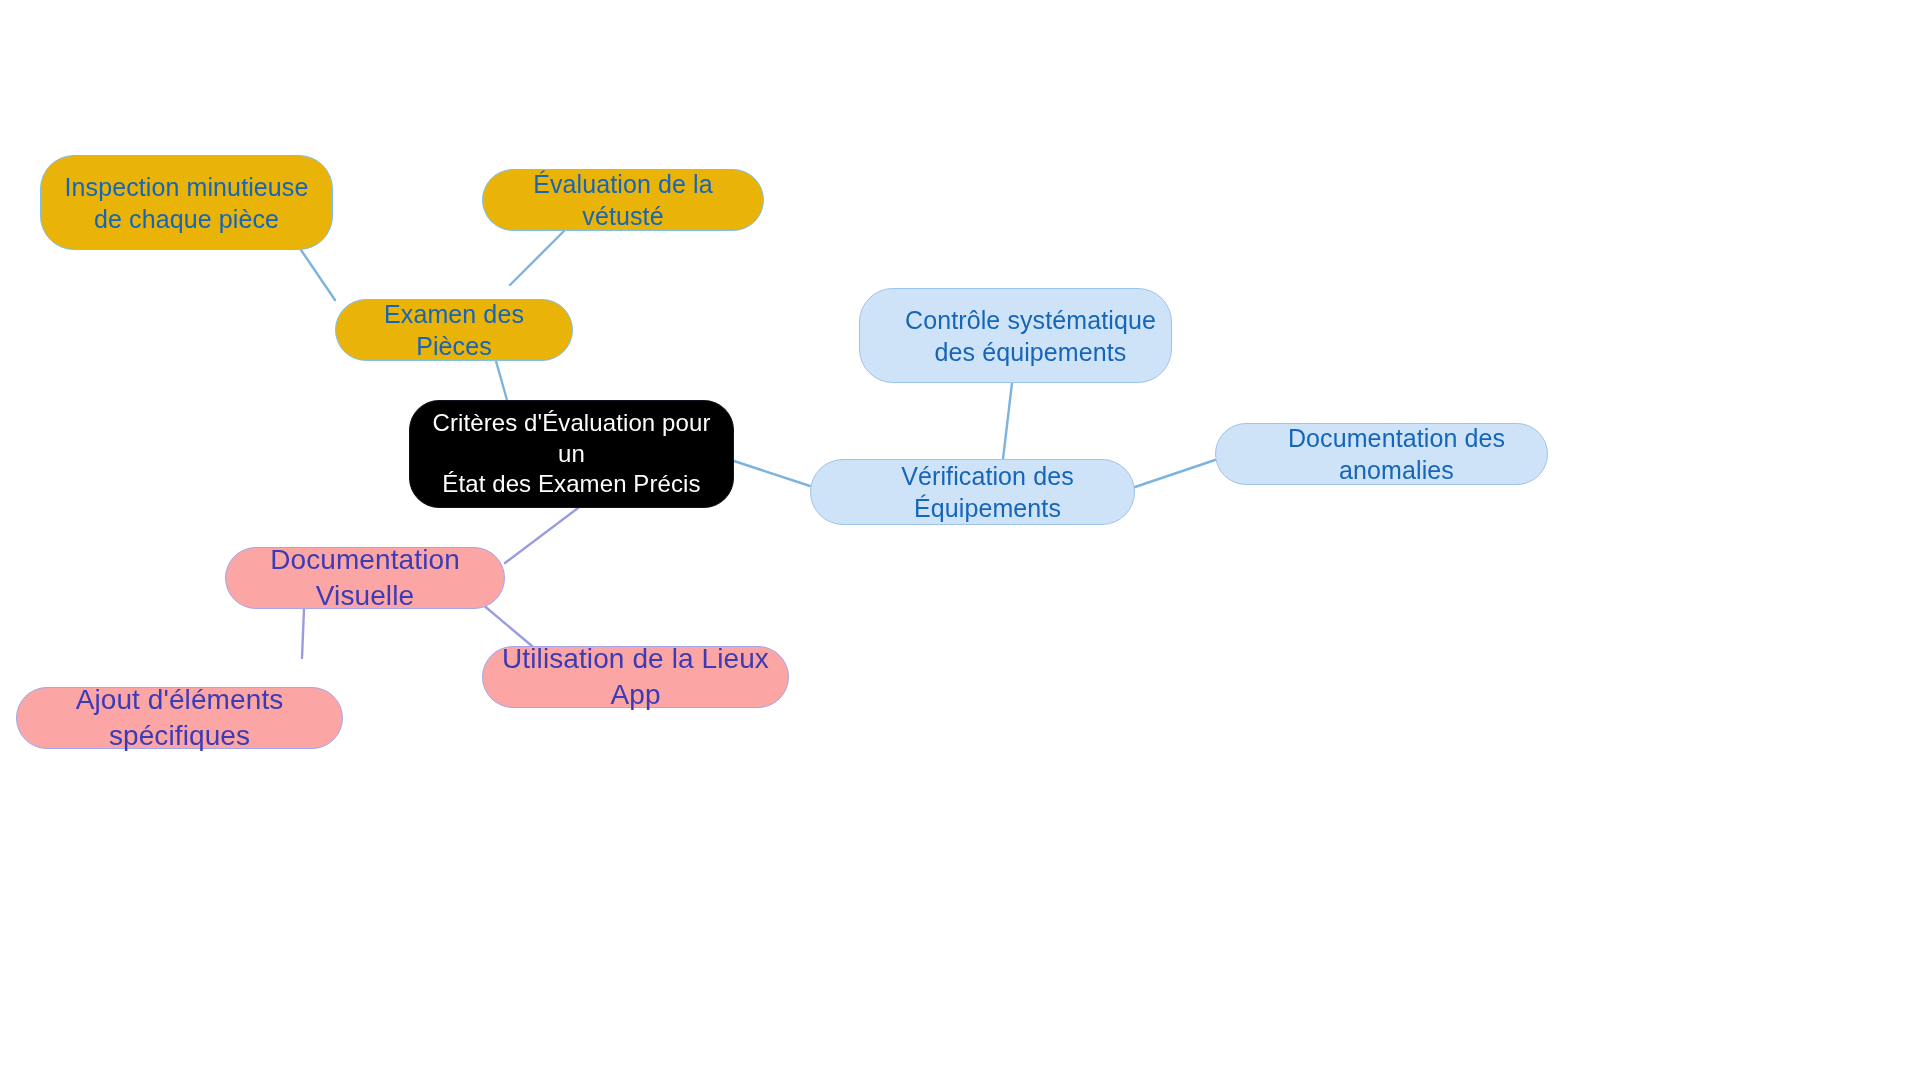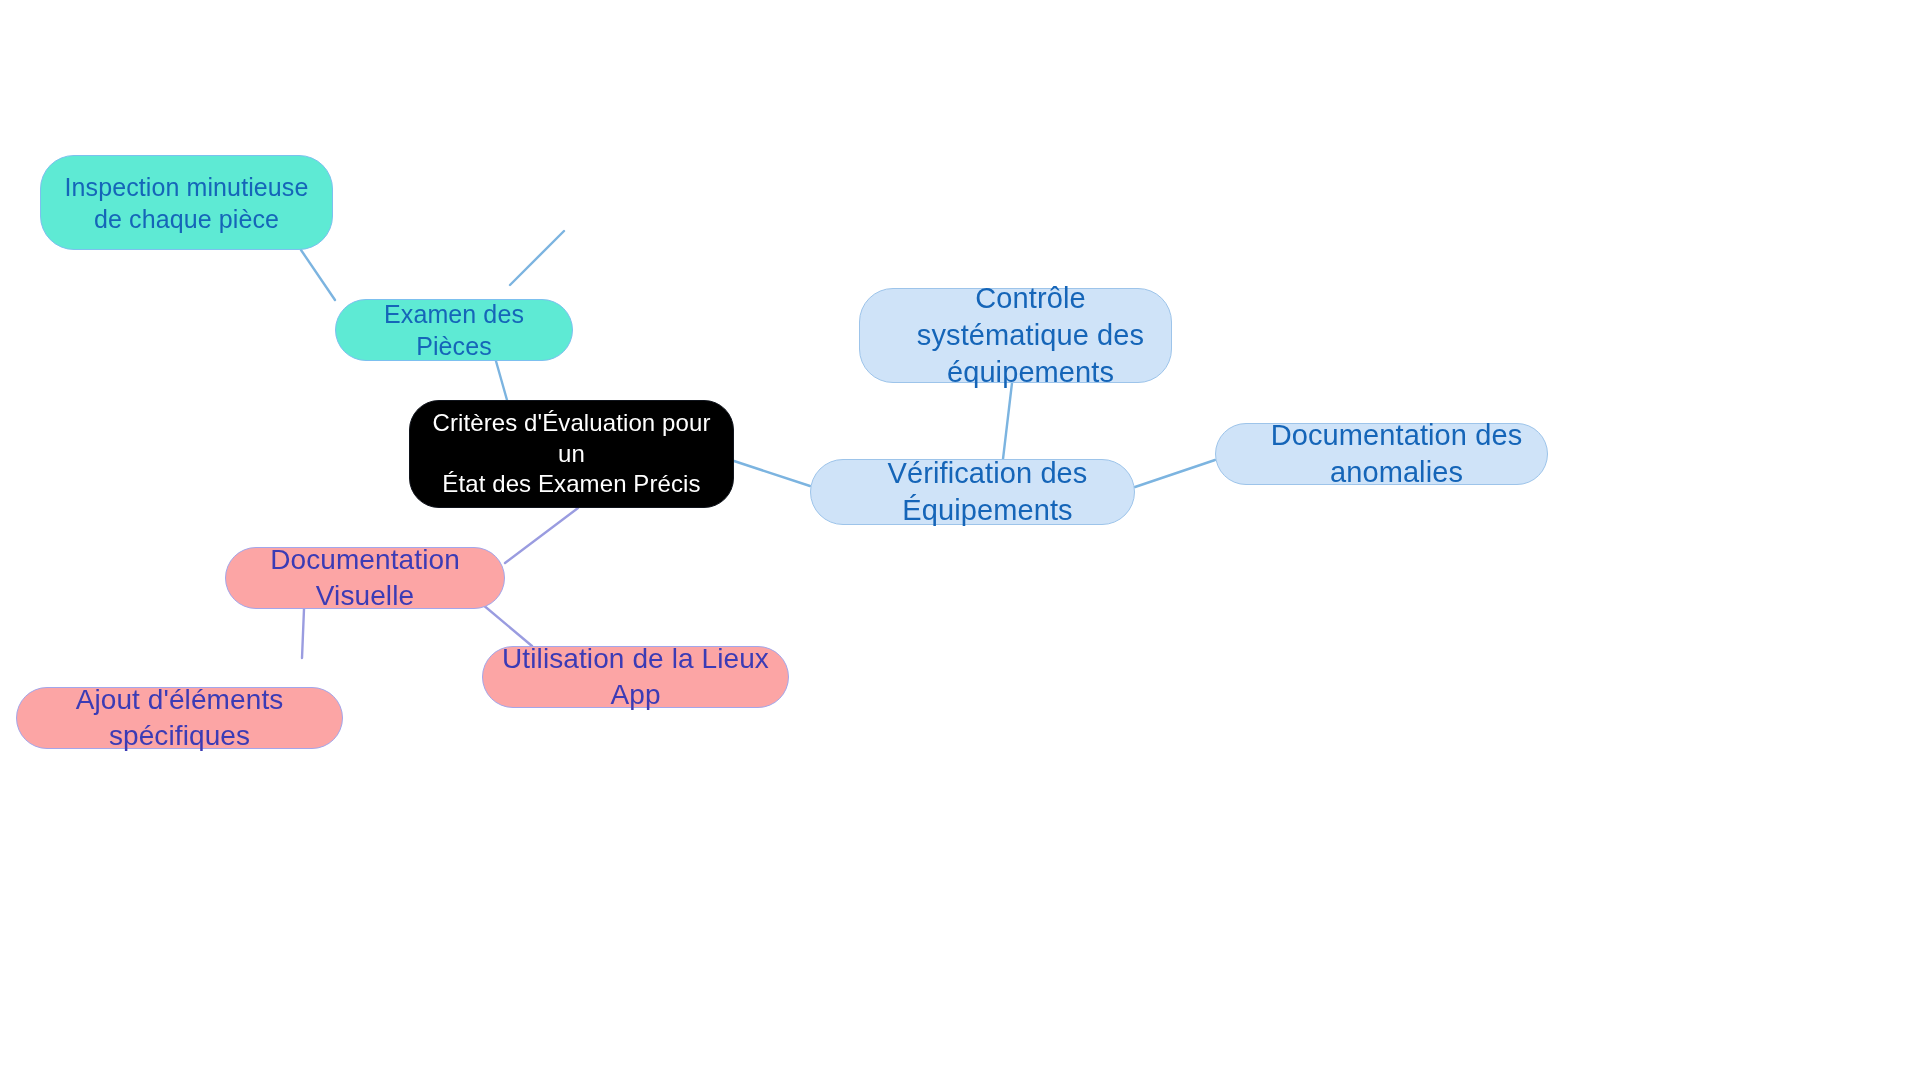--- a/index.html
+++ b/index.html
@@ -40,30 +40,30 @@
     z-index: 2;
   }
   .node-root {
     background: #000000;
     color: #ffffff;
     border: 1px solid #10141c;
     font-size: 24px;
     border-radius: 30px;
   }
   .node-blue {
-    background: #5eead4;
+    background: #eab308;
     border: 1.6px solid #7cc0ef;
     color: #1565b8;
     font-size: 25px;
   }
   .node-paleblue {
     background: #cfe3f8;
     border: 1.6px solid #9dc4ea;
     color: #1565b8;
-    font-size: 29px;
+    font-size: 25px;
     padding-left: 44px;
   }
   .node-purple {
     background: #fca5a5;
     border: 1.6px solid #a3a6ea;
     color: #3b3bb5;
     font-size: 28px;
   }
 </style>
 </head>
@@ -93,20 +93,23 @@
   </div>
 
   <div class="node node-blue" style="left:335px; top:299px; width:238px; height:62px;">
     <span>Examen des Pièces</span>
   </div>
 
   <div class="node node-blue" style="left:40px; top:155px; width:293px; height:95px;">
     <span>Inspection minutieuse de chaque pièce</span>
   </div>
 
+  <div class="node node-blue" style="left:482px; top:169px; width:282px; height:62px;">
+    <span>Évaluation de la vétusté</span>
+  </div>
 
   <div class="node node-paleblue" style="left:810px; top:459px; width:325px; height:66px;">
     <span>Vérification des Équipements</span>
   </div>
 
   <div class="node node-paleblue" style="left:859px; top:288px; width:313px; height:95px;">
     <span>Contrôle systématique des équipements</span>
   </div>
 
   <div class="node node-paleblue" style="left:1215px; top:423px; width:333px; height:62px;">

